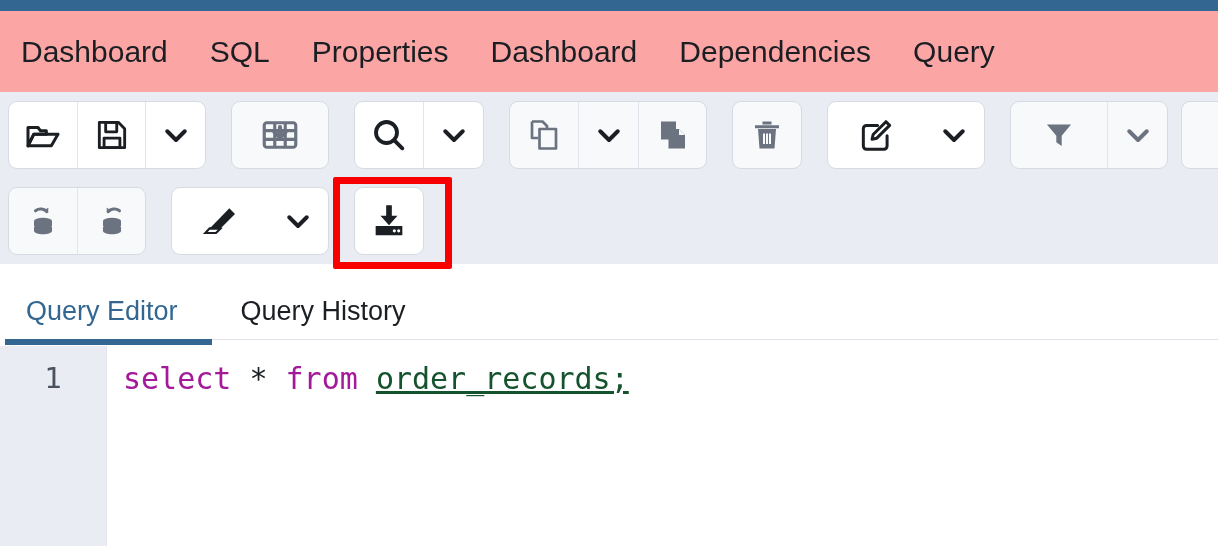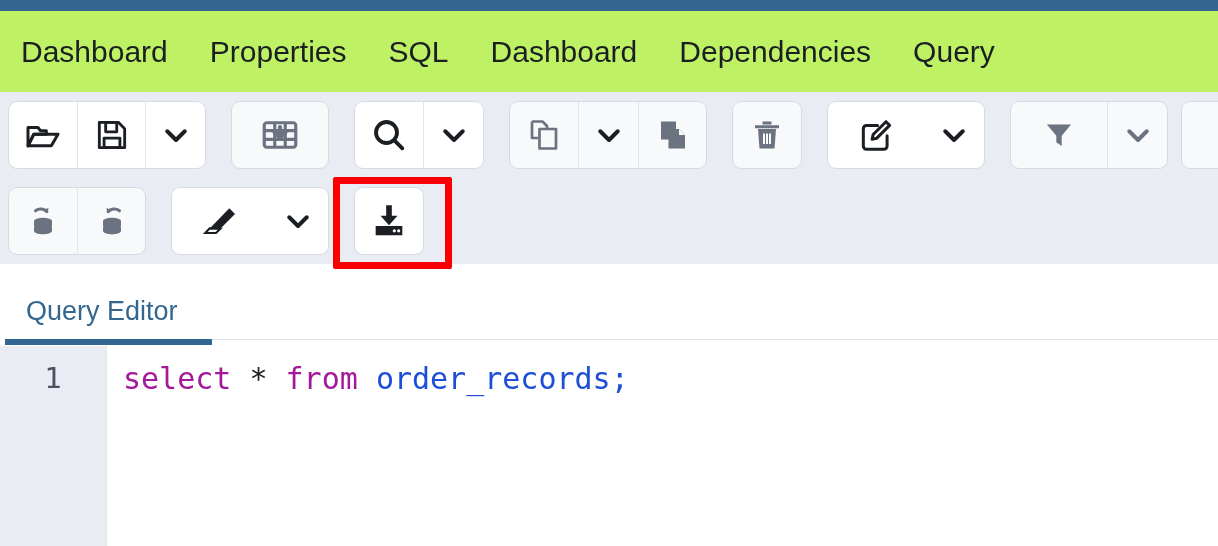--- a/index.html
+++ b/index.html
@@ -16,21 +16,21 @@
   .top-strip {
     position: absolute; left: 0; top: 0;
     width: 1218px; height: 11px;
     background: #336791;
   }
 
   
   .objtabs {
     position: absolute; left: 0; top: 11px;
     width: 1218px; height: 81px;
-    background: #bef264;
+    background: #fca5a5;
     display: flex; align-items: flex-start;
     white-space: nowrap;
     overflow: hidden;
   }
   .objtab {
     font-size: 30px;
     color: #1b1f23;
     padding: 0 21px;
     line-height: 81px;
     cursor: pointer;
@@ -144,33 +144,33 @@
     padding: 16px 0 0 16px;
     font-family: "DejaVu Sans Mono", monospace;
     font-size: 30px;
     line-height: 1.15;
     white-space: pre;
     color: #1b1f23;
     cursor: text;
   }
   .kw { color: #a4189a; font-weight: normal; }
   .op { color: #1b1f23; }
-  .id { color: #1d4ed8; }
+  .id { color: #14532d; text-decoration: underline; }
 </style>
 </head>
 <body>
 
 <div id="app">
 
   <div class="top-strip"></div>
 
   <div class="objtabs">
     <div class="objtab">Dashboard</div>
+    <div class="objtab">SQL</div>
     <div class="objtab">Properties</div>
-    <div class="objtab">SQL</div>
     <div class="objtab">Dashboard</div>
     <div class="objtab">Dependencies</div>
     <div class="objtab">Query</div>
   </div>
 
   <div class="toolbar toolbar-1">
     <div class="pad-left"></div>
 
     <div class="btn-group enabled">
       <button class="tbtn">
@@ -350,20 +350,21 @@
           <circle cx="17.8" cy="17.9" r="0.95" fill="#ffffff"></circle>
         </svg>
       </button>
     </div>
   </div>
 
   <div class="redbox"></div>
 
   <div class="qtabs">
     <div class="qtab active">Query Editor</div>
+    <div class="qtab">Query History</div>
   </div>
 
   <div class="editor">
     <div class="gutter">
       <div class="lineno">1</div>
     </div>
     <div class="code"><span class="kw">select</span><span> </span><span class="op">*</span><span> </span><span class="kw">from</span><span> </span><span class="id">order_records;</span></div>
   </div>
 
 </div>

